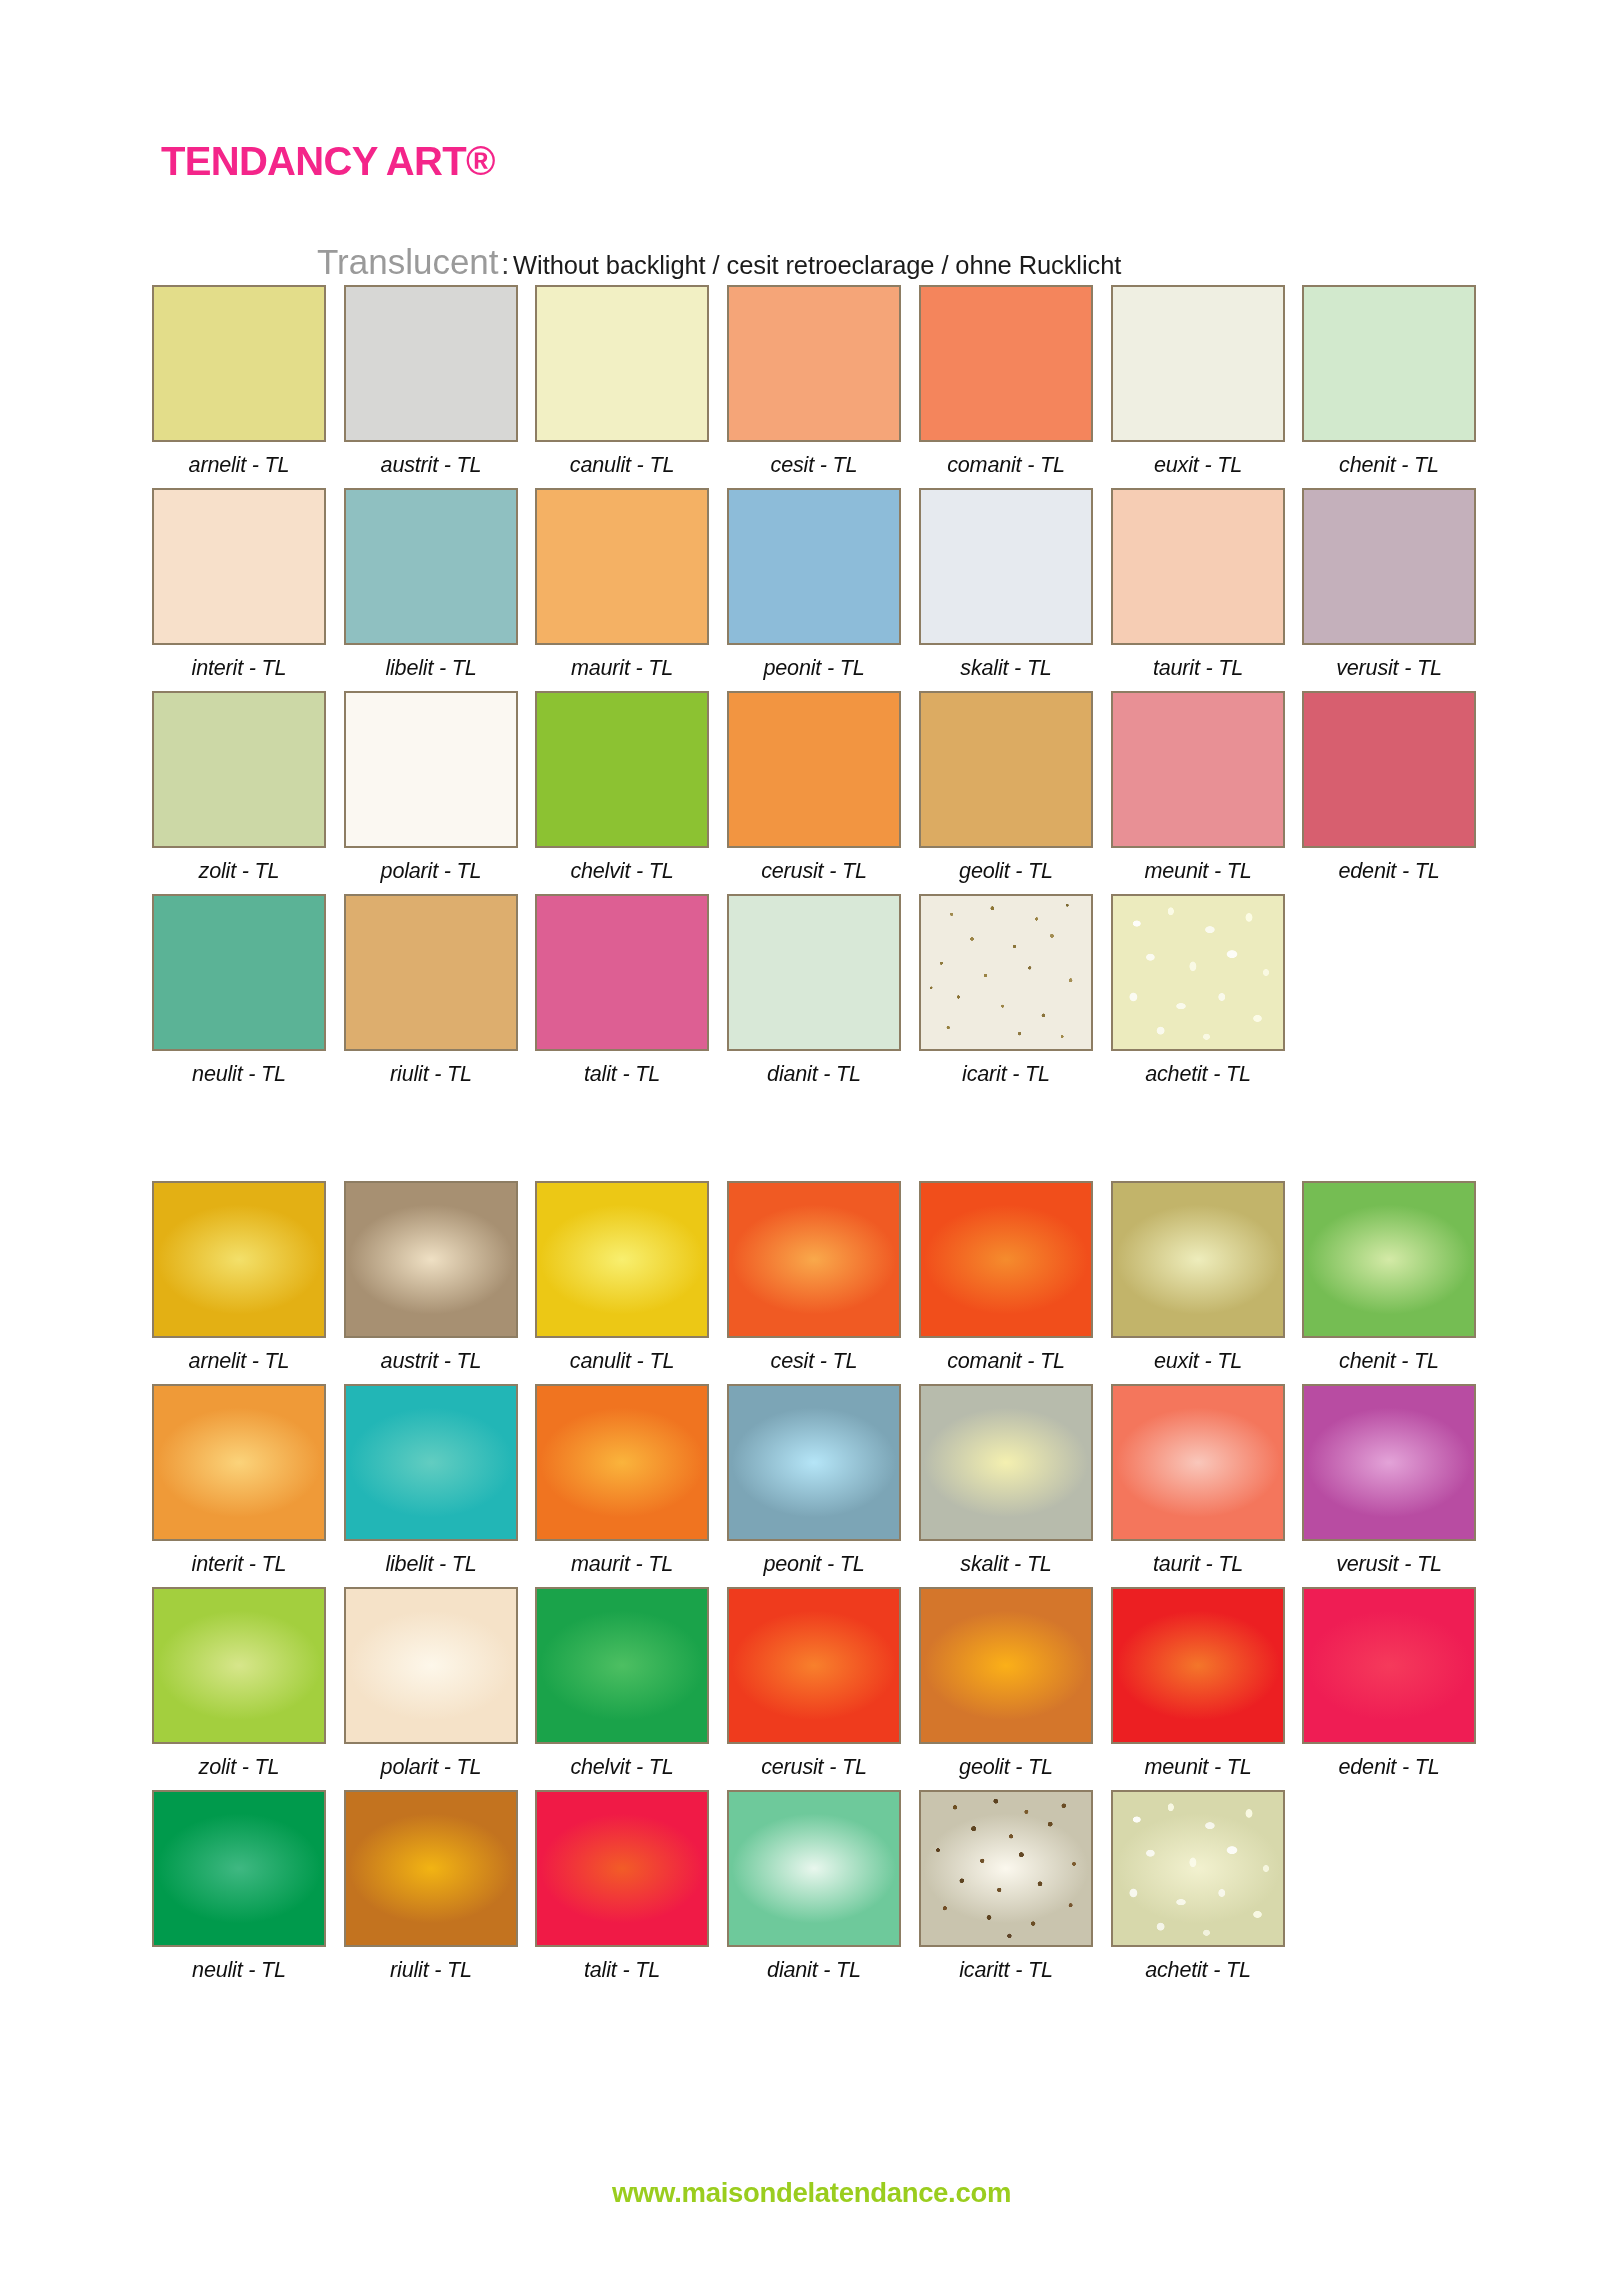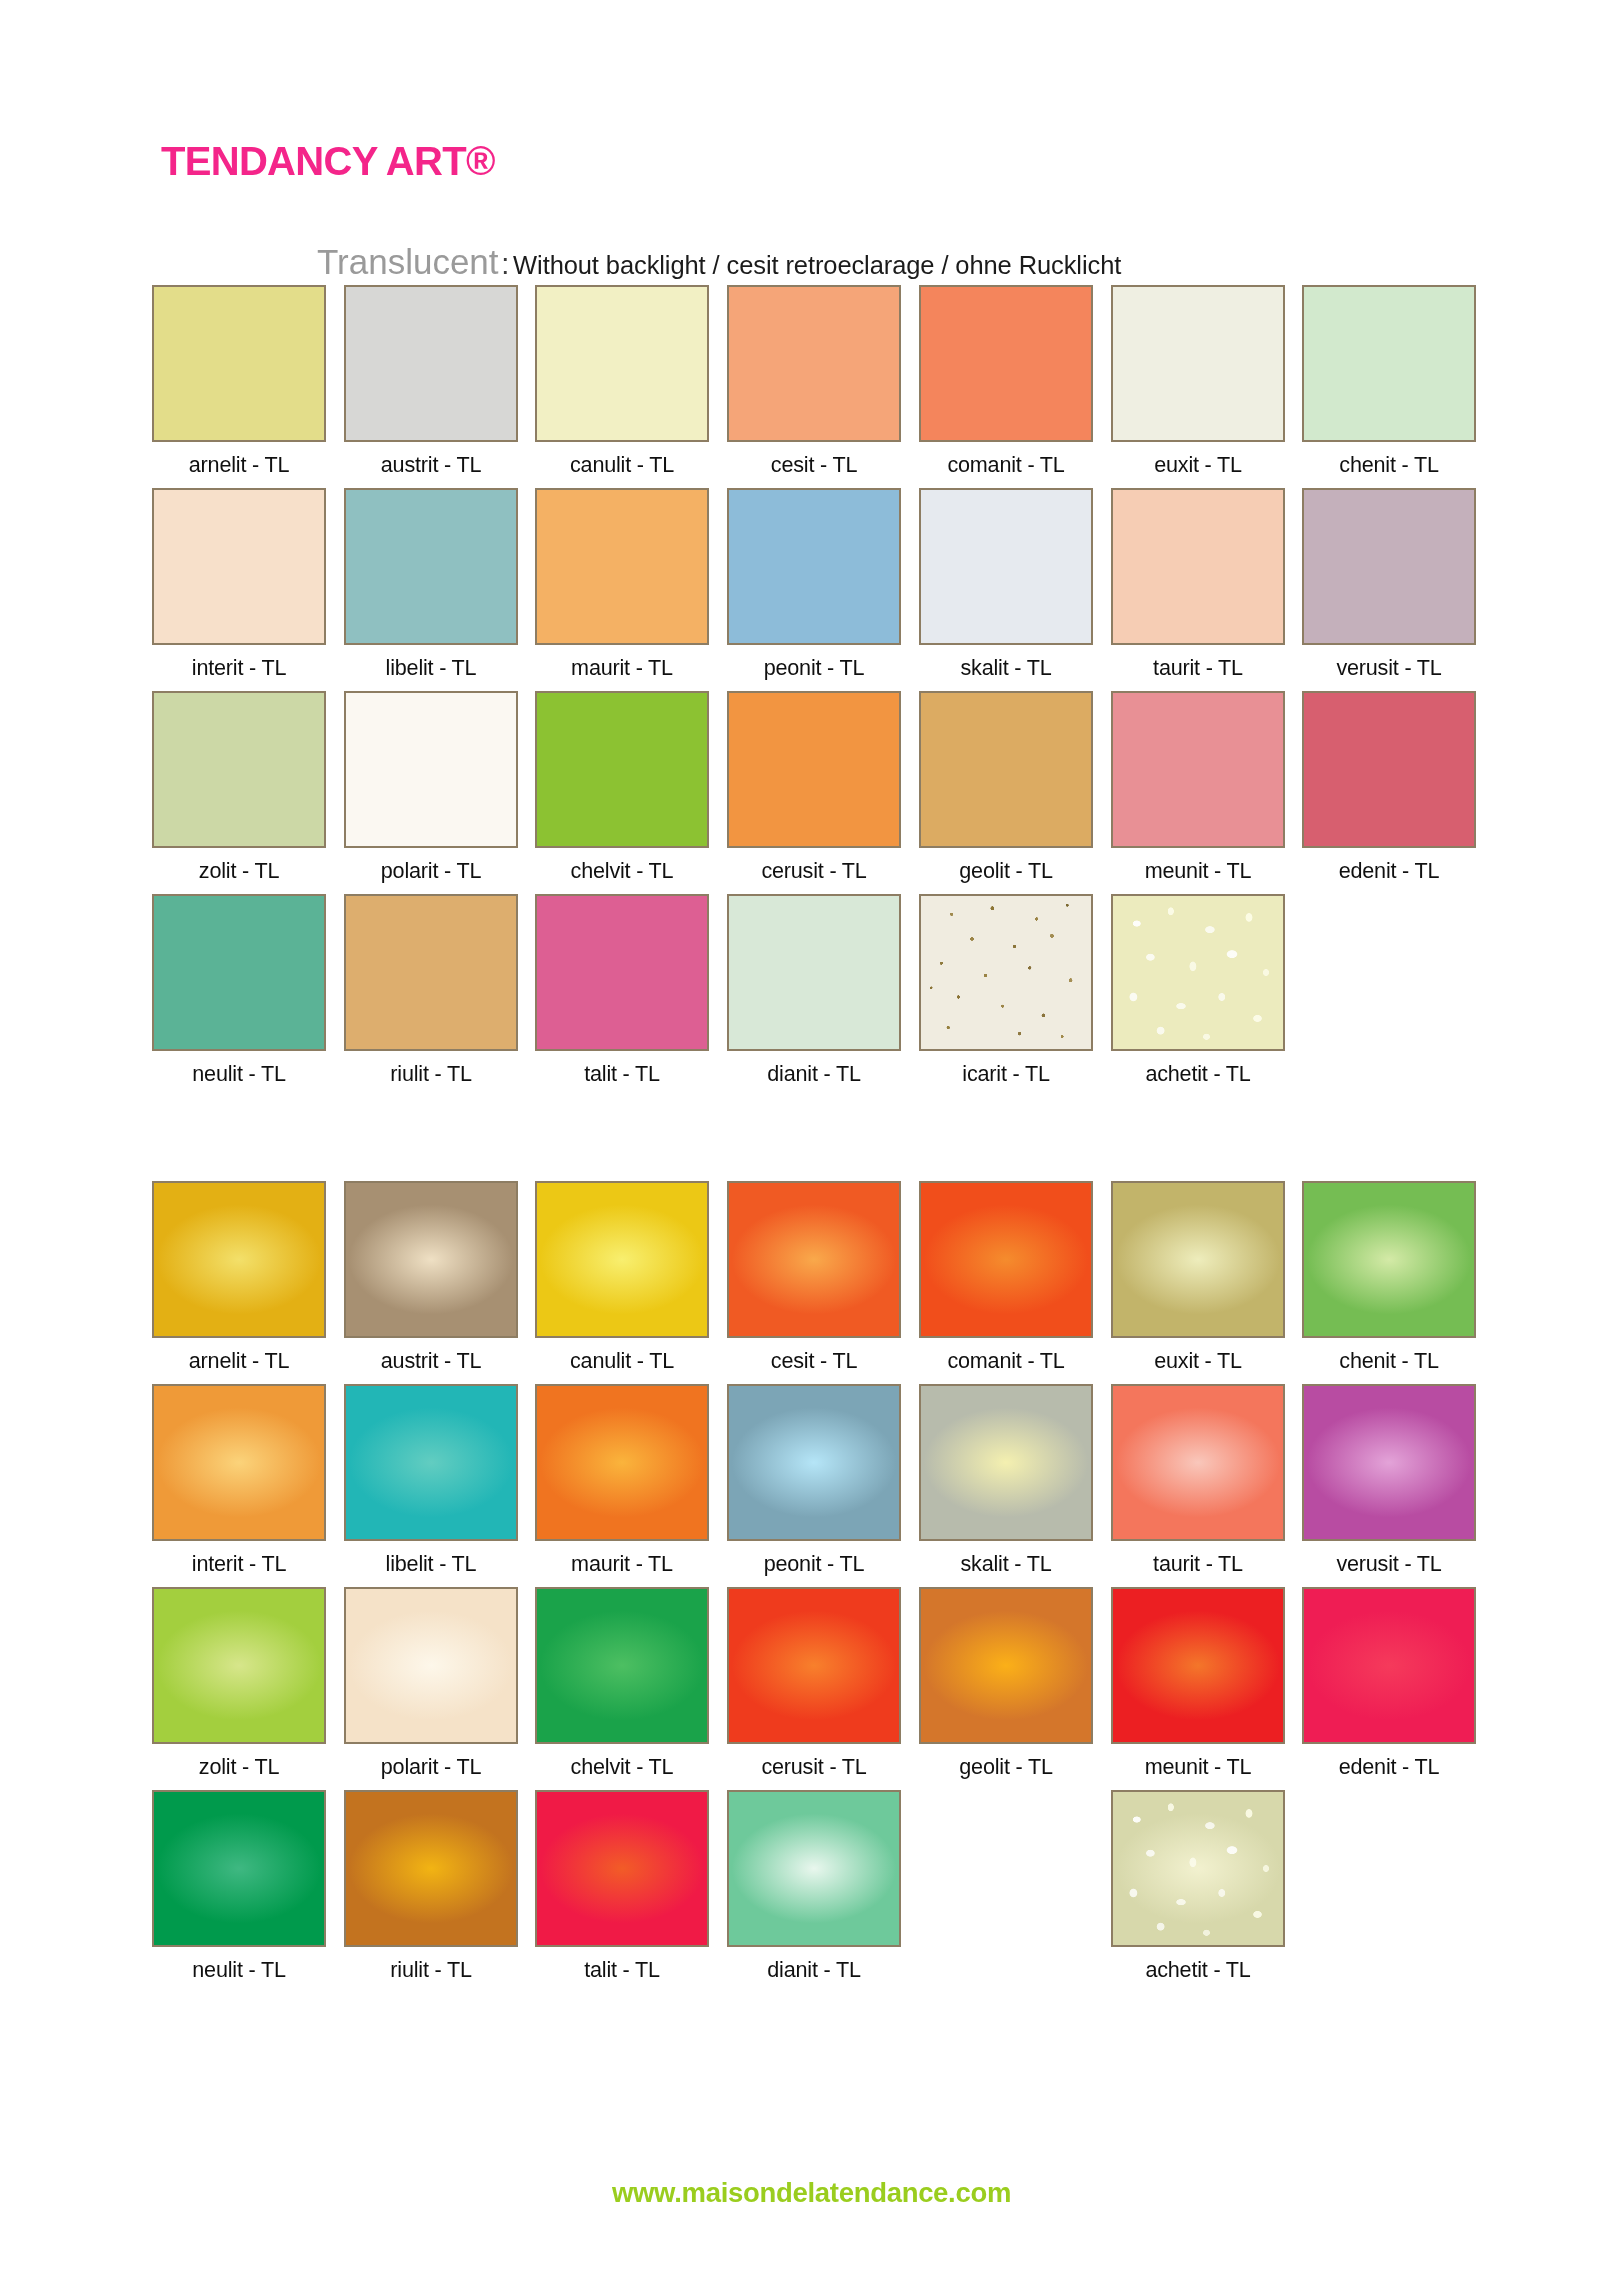--- a/index.html
+++ b/index.html
@@ -51,20 +51,21 @@
     letter-spacing:-0.1px;
   }
 
   
   .grid{position:absolute;left:0;width:1623px;}
   .row{
     position:relative;
     height:203px;
     width:1400px;
     margin-left:152px;
+    font-style:italic;
   }
   .cell{
     position:absolute;
     width:174px;
   }
   .swatch{
     width:174px;
     height:157px;
     box-sizing:border-box;
     border:2px solid #8d7d63;
@@ -402,20 +403,24 @@
           <div class="label">riulit - TL</div>
         </div>
         <div class="cell" style="left: 383px;">
           <div class="swatch" style="background: radial-gradient(62% 46%, rgb(242, 92, 39) 0%, rgb(240, 26, 70) 78%, rgb(240, 26, 70) 100%);"></div>
           <div class="label">talit - TL</div>
         </div>
         <div class="cell" style="left: 575px;">
           <div class="swatch" style="background: radial-gradient(62% 46%, rgb(233, 247, 238) 0%, rgb(110, 201, 155) 78%, rgb(110, 201, 155) 100%);"></div>
           <div class="label">dianit - TL</div>
         </div>
+        <div class="cell" style="left: 767px;">
+          <div class="swatch speckle-icaritt" style="background: radial-gradient(62% 46%, rgb(251, 248, 238) 0%, rgb(201, 196, 174) 78%, rgb(201, 196, 174) 100%);"></div>
+          <div class="label">icaritt - TL</div>
+        </div>
         <div class="cell" style="left: 959px;">
           <div class="swatch speckle-achetit" style="background: radial-gradient(62% 46%, rgb(242, 241, 207) 0%, rgb(215, 216, 171) 78%, rgb(215, 216, 171) 100%);"></div>
           <div class="label">achetit - TL</div>
         </div>
       </div>
     </div>
 
   <div class="footer-url" style="color: rgb(154, 205, 30);">www.maisondelatendance.com</div>
 
 </div>

